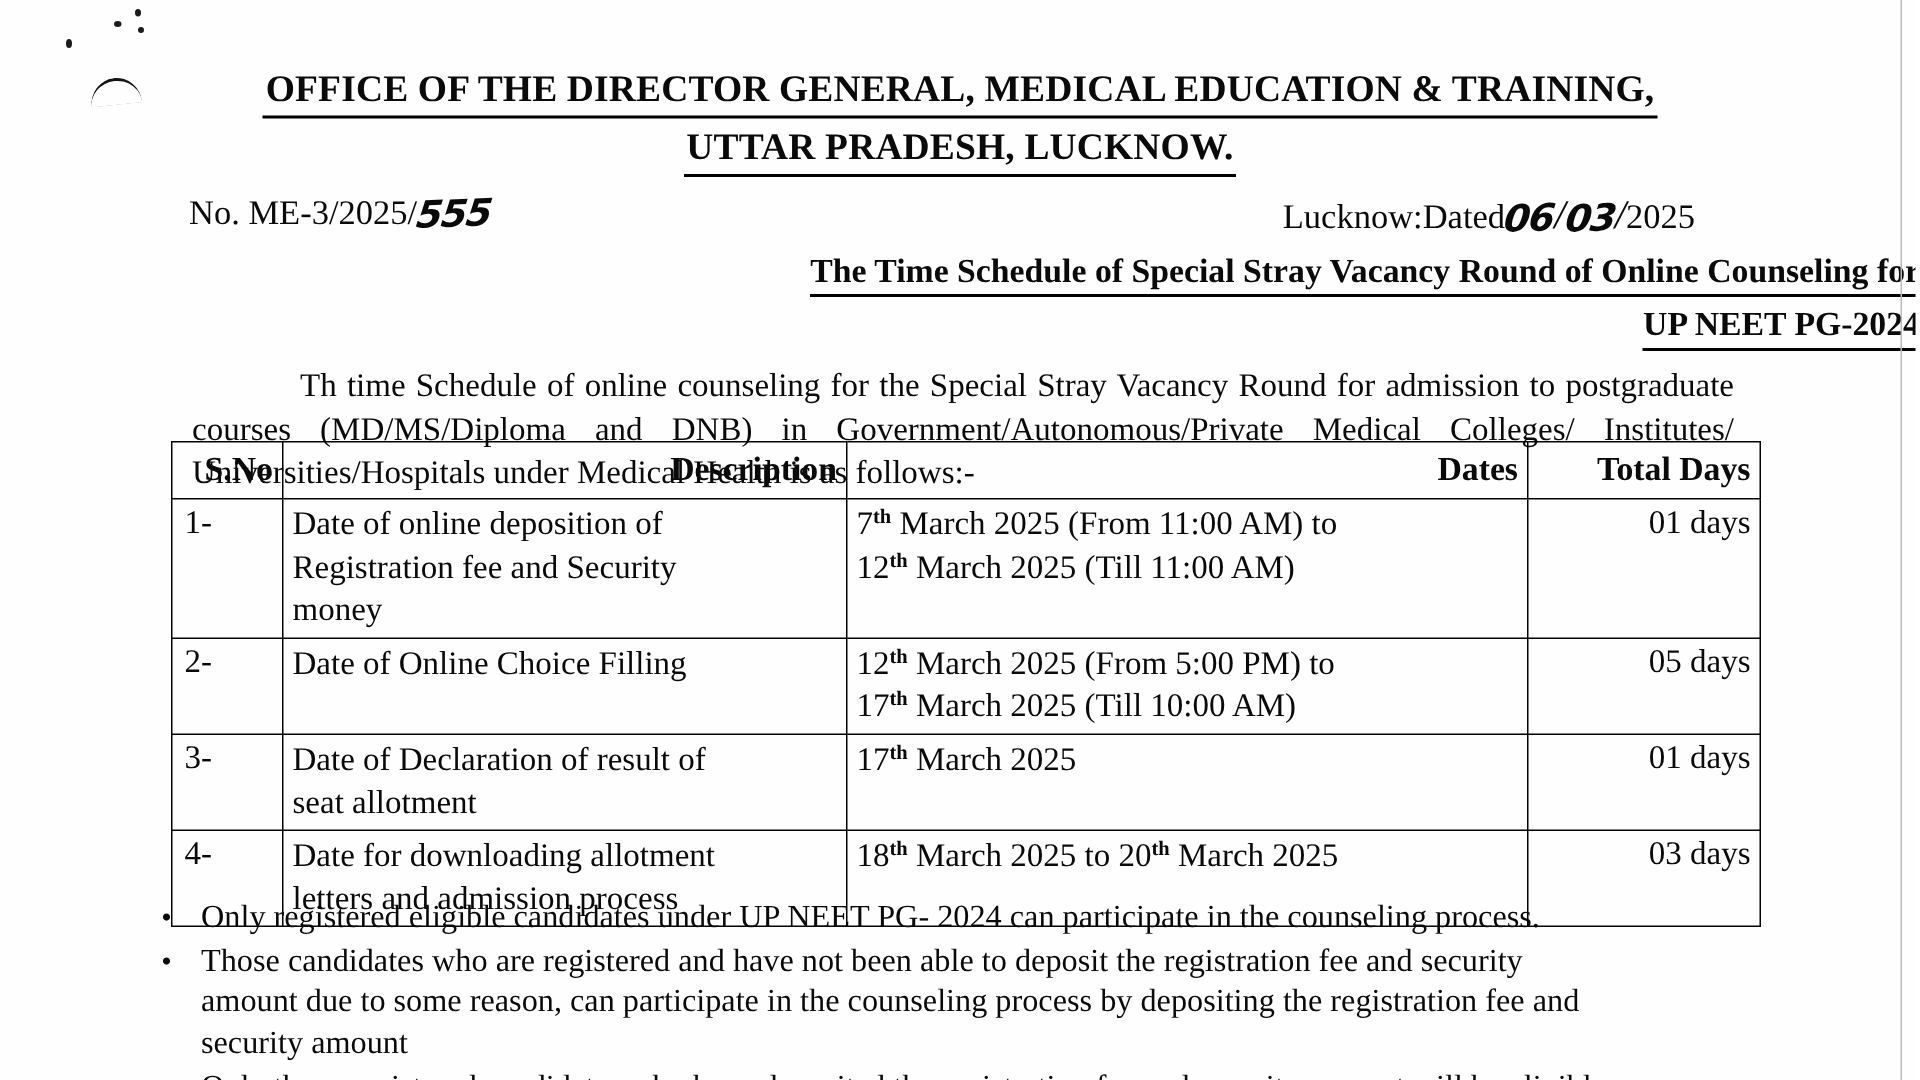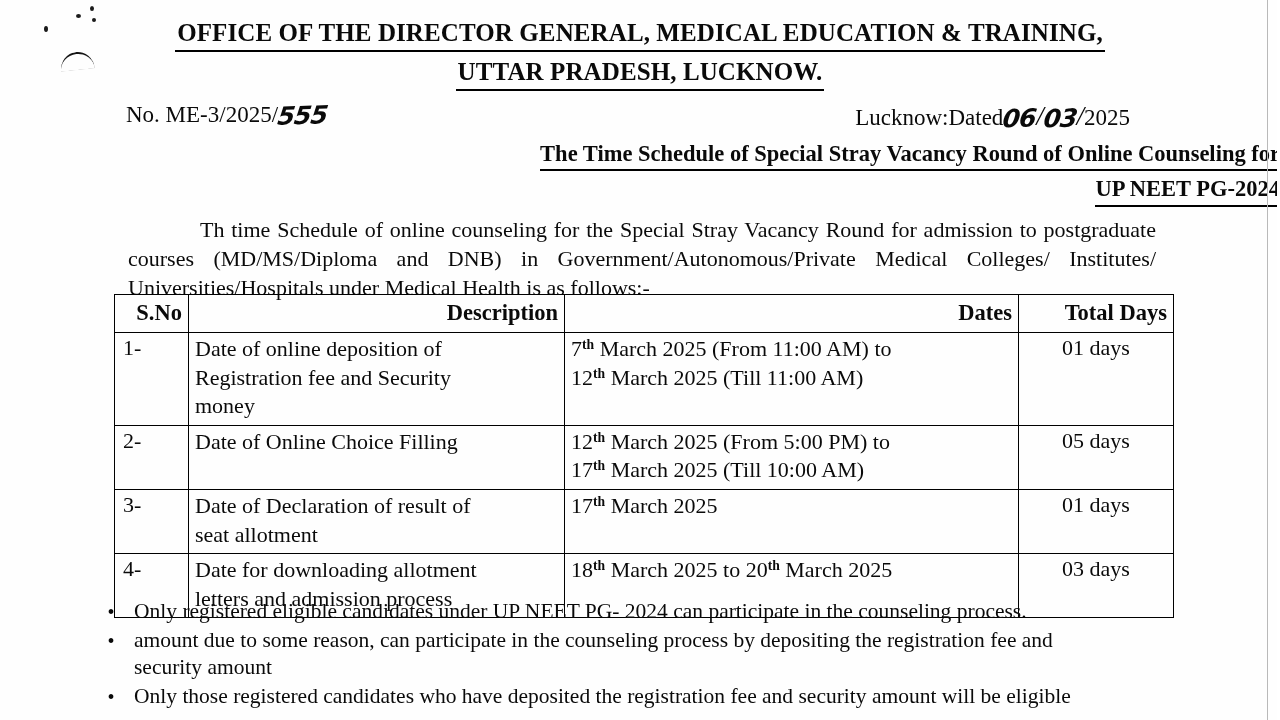--- a/index.html
+++ b/index.html
@@ -55,21 +55,21 @@
     width: 34px;
     height: 16px;
     border-top: 2px solid #141414;
     border-radius: 50% / 100% 100% 0 0;
     transform: rotate(-6deg);
   }
 
   
   .head {
     text-align: center;
-    padding-top: 17px;
+    padding-top: 44px;
   }
   .head-line {
     font-weight: bold;
     font-size: 25px;
     letter-spacing: 0.1px;
     line-height: 1.28;
     display: inline-block;
     border-bottom: 2.2px solid #000;
     padding: 0 2px 1px 2px;
   }
@@ -166,21 +166,21 @@
     padding-bottom: 3px;
   }
   .col-sno   { width: 74px; }
   .col-desc  { width: 376px; }
   .col-dates { width: 454px; }
   .col-days  { width: 155px; }
 
   td.c-sno   { text-align: left; padding-left: 8px; }
   td.c-desc  { text-align: justify; text-justify: inter-word; line-height: 1.30; }
   td.c-dates { text-align: justify; text-justify: inter-word; line-height: 1.30; }
-  td.c-days  { text-align: center; }
+  td.c-days  { text-align: right; }
 
   td.c-desc .lastline,
   td.c-dates .lastline { text-align: left; }
 
   sup {
     font-size: 0.62em;
     vertical-align: 0.52em;
     line-height: 0;
     font-weight: bold;
   }
@@ -327,20 +327,21 @@
     <div class="note">
       <span class="bullet">•</span>
       <span class="note-text">
         <span class="lastline">Only registered eligible candidates under UP NEET PG- 2024 can participate in the counseling process.</span>
       </span>
     </div>
 
     <div class="note">
       <span class="bullet">•</span>
       <span class="note-text">
+        <span style="display:block">Those candidates who are registered and have not been able to deposit the registration fee and security</span>
         <span style="display:block">amount due to some reason, can participate in the counseling process by depositing the registration fee and</span>
         <span style="display:block" class="lastline">security amount</span>
       </span>
     </div>
 
     <div class="note">
       <span class="bullet">•</span>
       <span class="note-text">
         <span class="lastline">Only those registered candidates who have deposited the registration fee and security amount will be eligible</span>
       </span>

